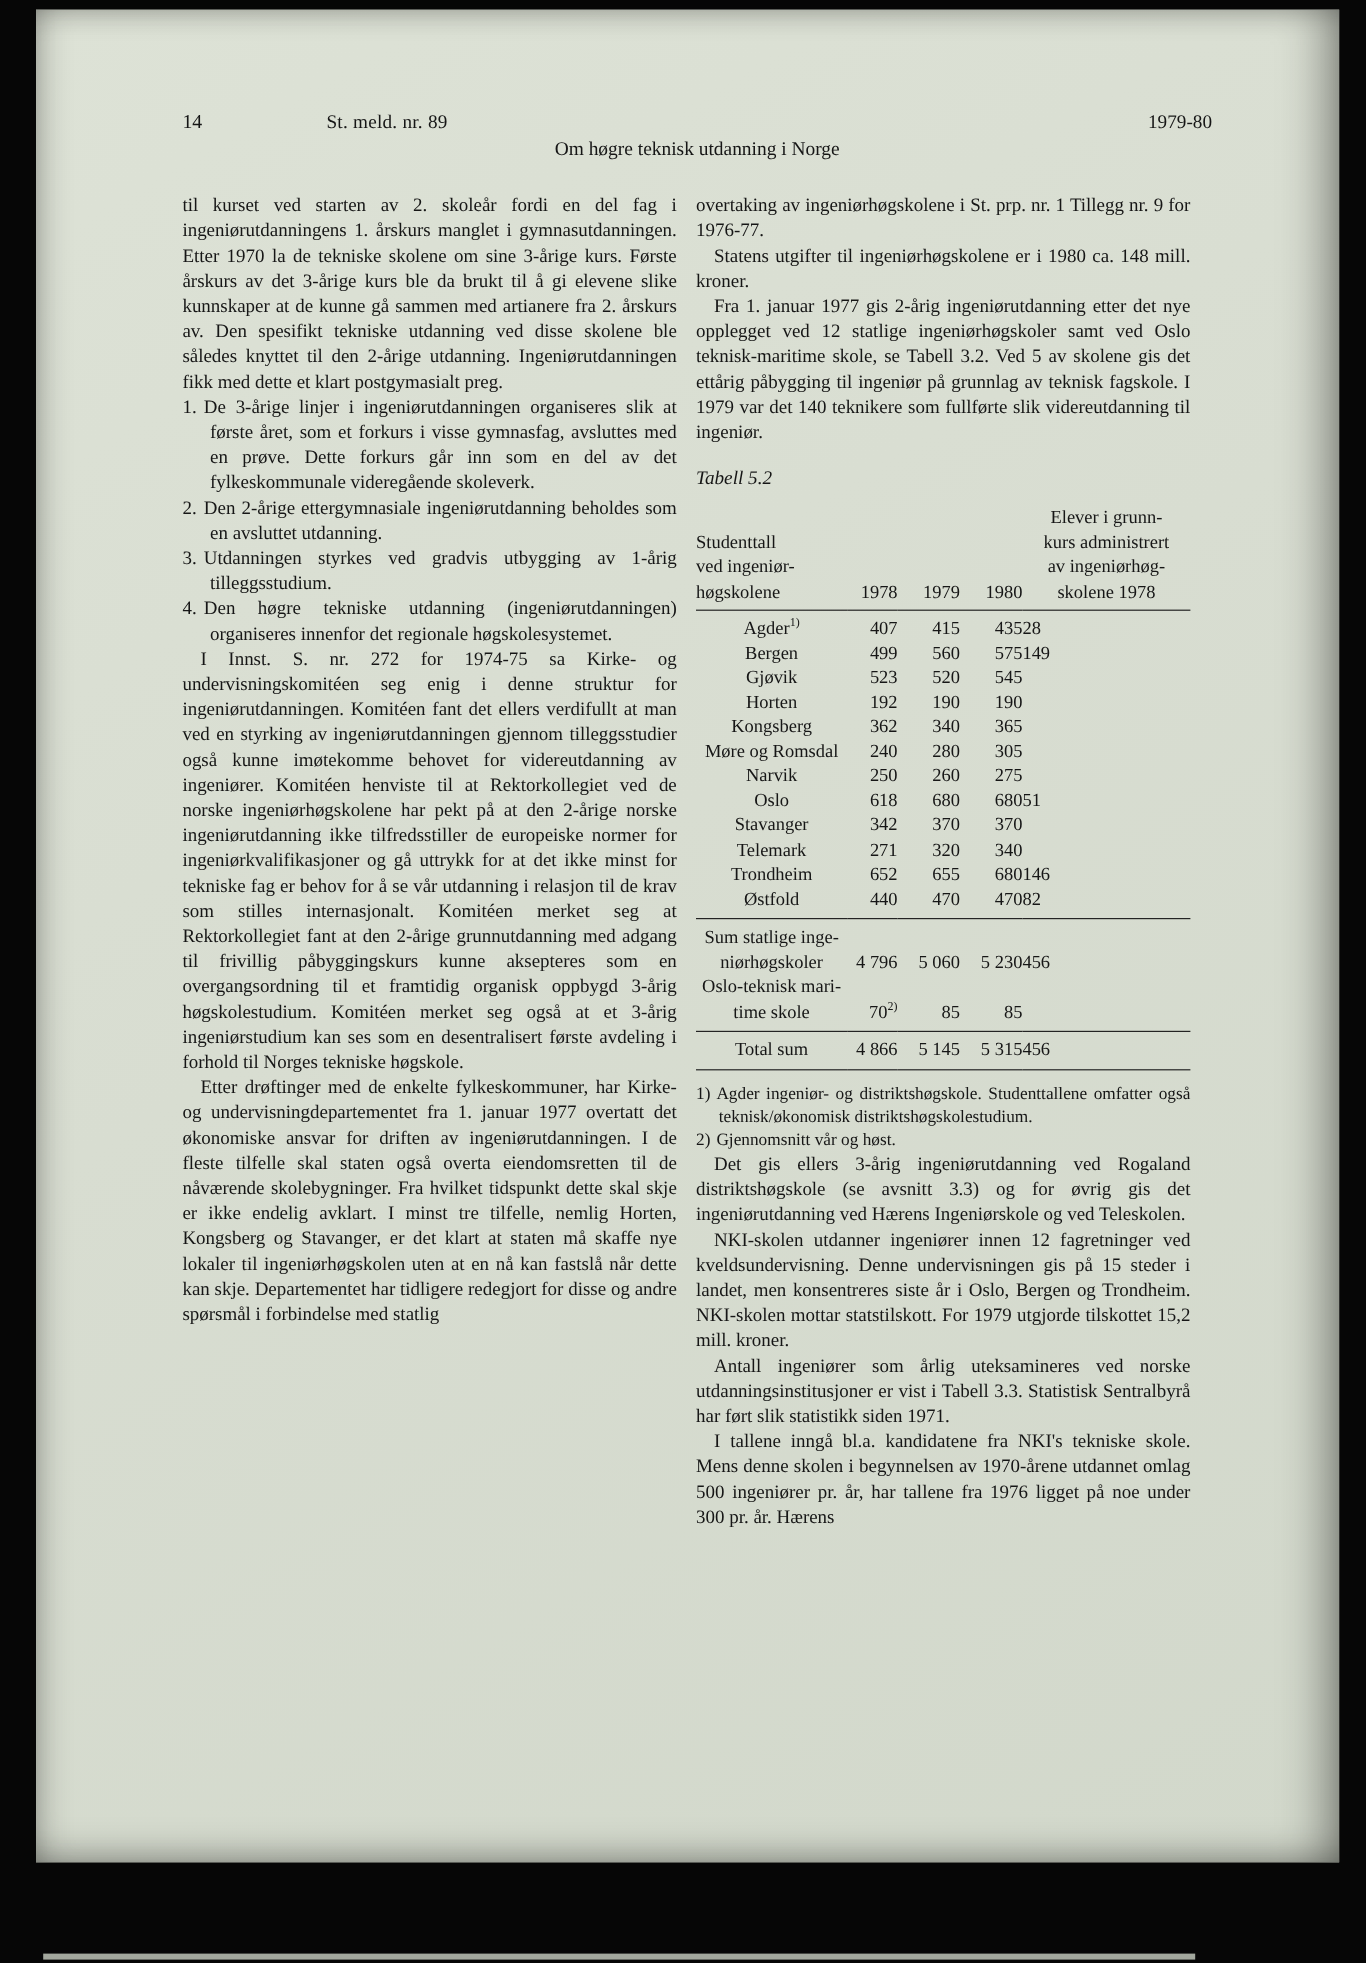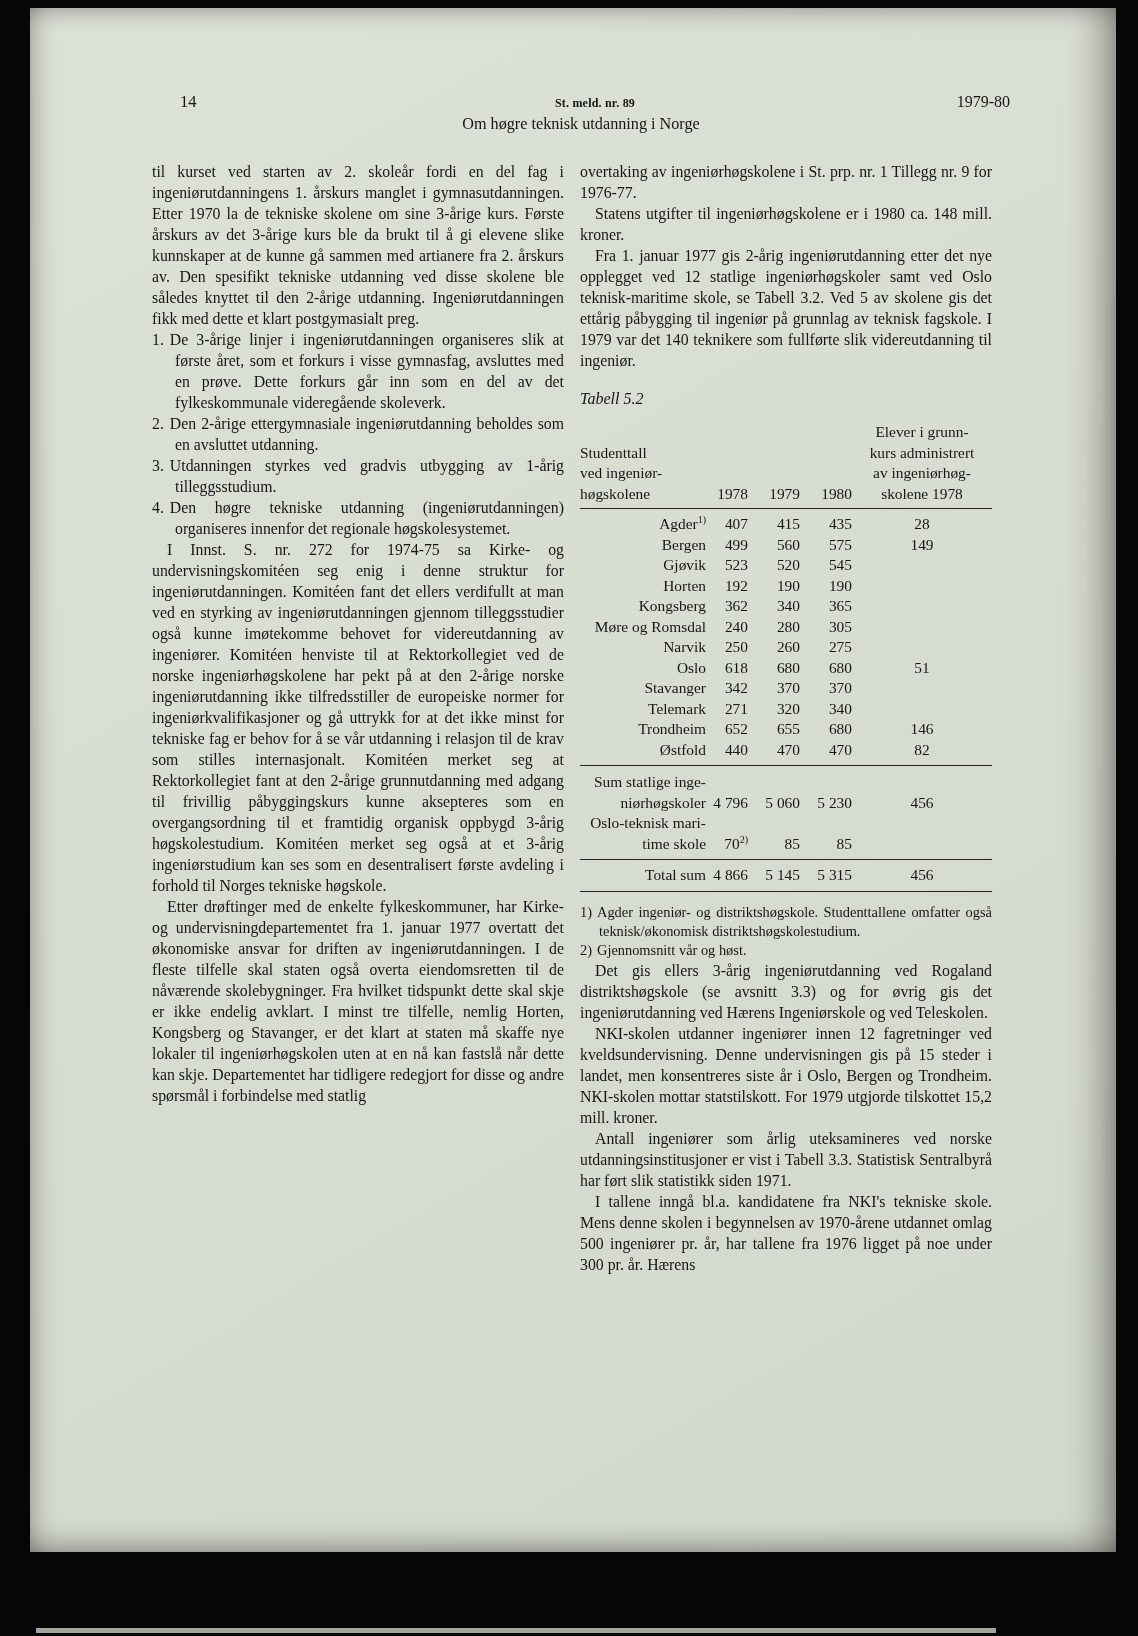--- a/index.html
+++ b/index.html
@@ -22,23 +22,23 @@
       inset 0 16px 26px -16px rgba(0,0,0,.20);
   }
   .bottom-strip {
     position:absolute; left:36px; bottom:3px; width:960px; height:5px;
     background:#c9cfc3; opacity:.8;
   }
   .content {
     position:absolute; left:122px; top:84px; width:858px;
   }
   
-  .hdr { display:flex; align-items:baseline;margin-left:28px; }
+  .hdr { display:flex; align-items:baseline; }
   .hdr .pnum { width:120px; font-size:16.5px; }
-  .hdr .title { flex:1; text-align:center; font-weight:bold; font-size:12px; letter-spacing:.2px; }
+  .hdr .title { flex:1; text-align:left; font-weight:normal; font-size:16px; letter-spacing:.2px; }
   .hdr .yr { width:120px; text-align:right; font-size:16px; }
   .subtitle { text-align:center; font-size:16.2px; margin-top:3px; }
   
   .columns { display:flex; gap:16px; margin-top:27px; }
   .col { width:412px; font-size:15.8px; line-height:21px; }
   .col p { margin:0; text-align:justify; }
   .col p.ind { text-indent:15px; }
   .list-item { padding-left:23px; text-indent:-23px; text-align:justify; }
   .li-num { margin-right:6px; }
   
@@ -47,22 +47,22 @@
   table.stats col.c-name { width:126px; }
   table.stats col.c-y1 { width:42px; }
   table.stats col.c-y2 { width:52px; }
   table.stats col.c-y3 { width:52px; }
   table.stats col.c-el { width:140px; }
   table.stats th, table.stats td { font-weight:normal; padding:0; vertical-align:bottom; }
   table.stats thead th { border-bottom:1px solid #232323; padding-bottom:4px; }
   th.h-name { text-align:left; }
   th.num, td.num { text-align:right; white-space:nowrap; }
   th.h-el { text-align:center; padding-right:14px; }
-  td.ctr { text-align:center; padding-right:22px; white-space:nowrap; }
-  td.name { text-align:right; }
+  td.ctr { text-align:left; padding-right:22px; white-space:nowrap; }
+  td.name { text-align:center; }
   .blk { display:block; }
   tbody.data tr:first-child td { padding-top:5px; }
   tr.last-data td { border-bottom:1px solid #232323; padding-bottom:5px; }
   tbody.sums tr.sum-first td { padding-top:6px; }
   tr.rule-bot td { border-bottom:1px solid #232323; padding-bottom:5px; }
   tr.total td { padding-top:5px; padding-bottom:5px; border-bottom:1px solid #232323; }
   sup { font-size:10px; line-height:0; }
   
   .footnotes { margin-top:11px; font-size:14.4px; line-height:19px; }
   .footnote { padding-left:19px; text-indent:-19px; text-align:justify; }

